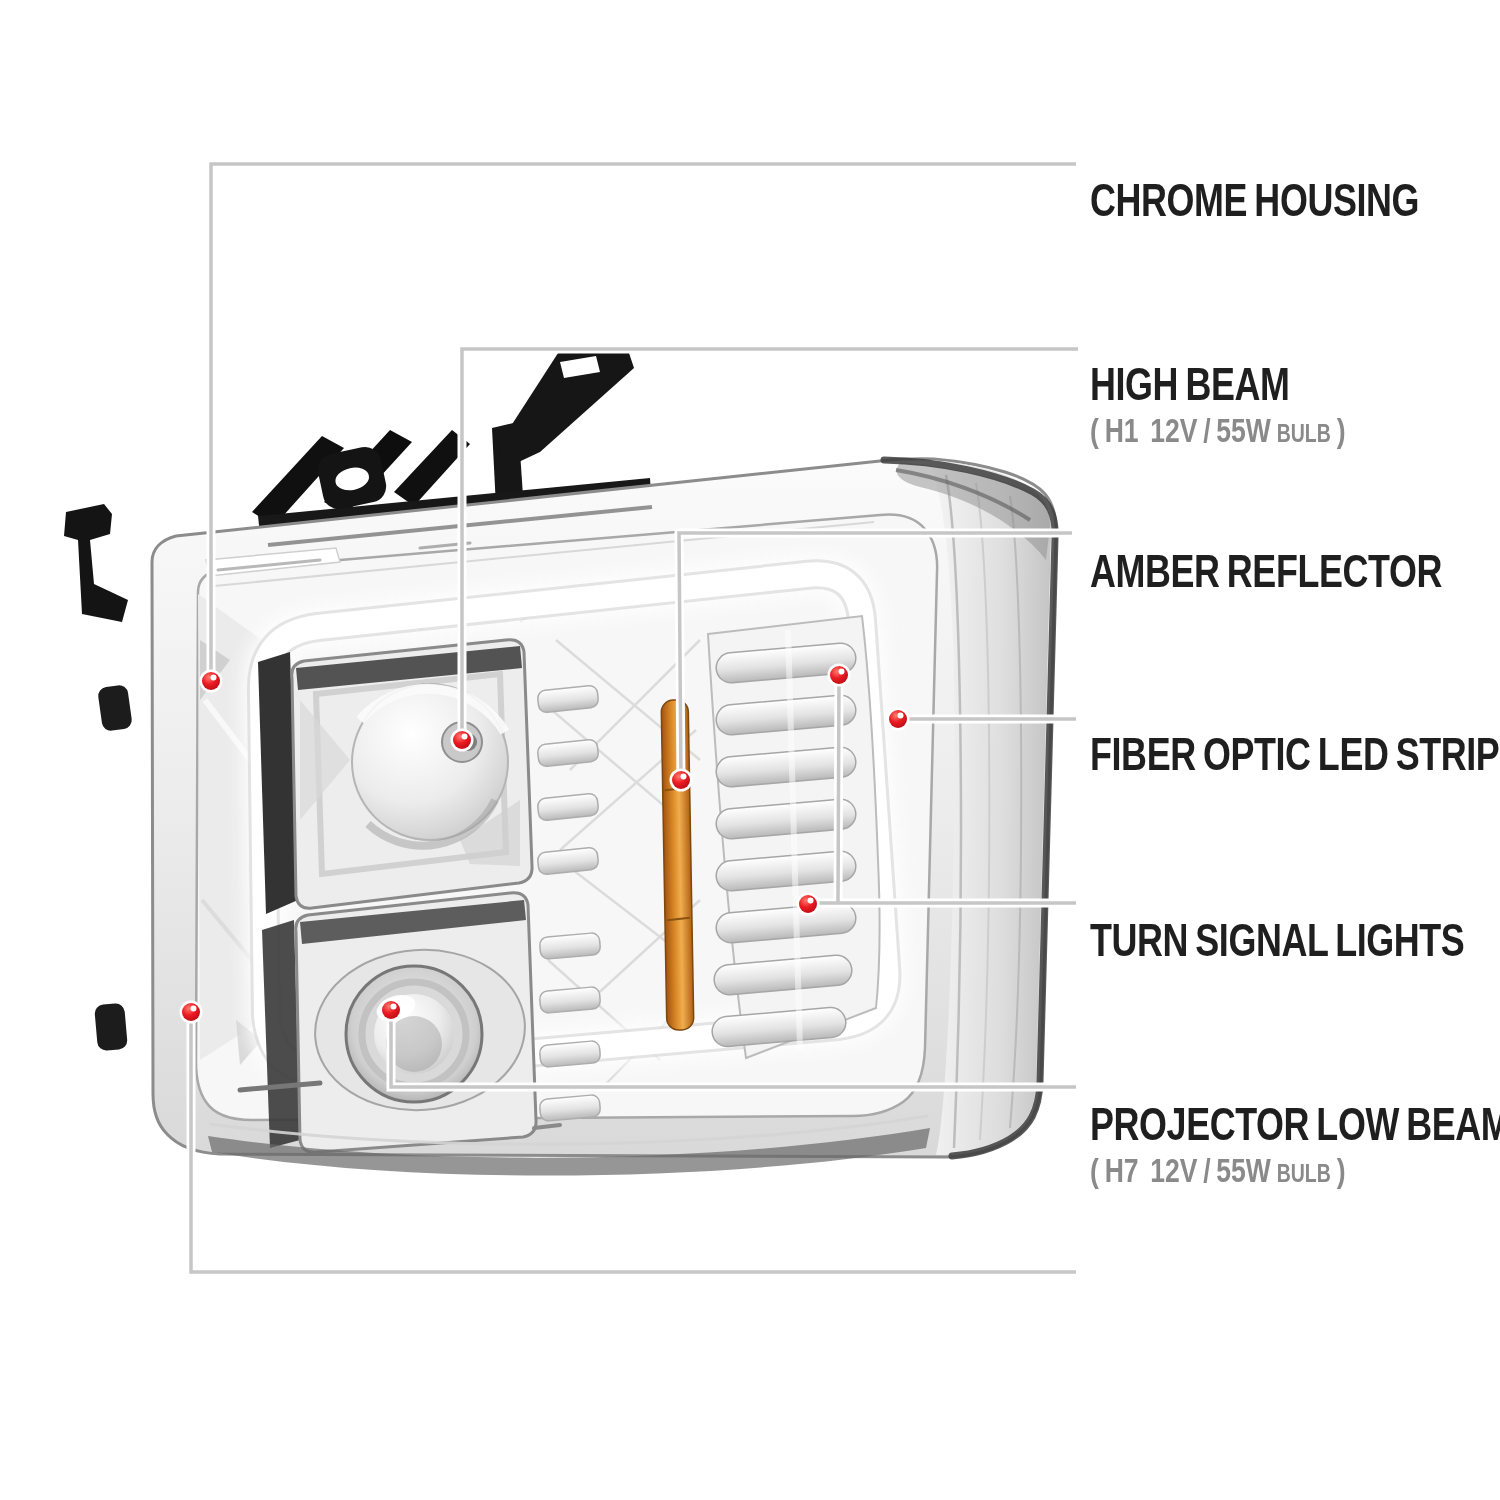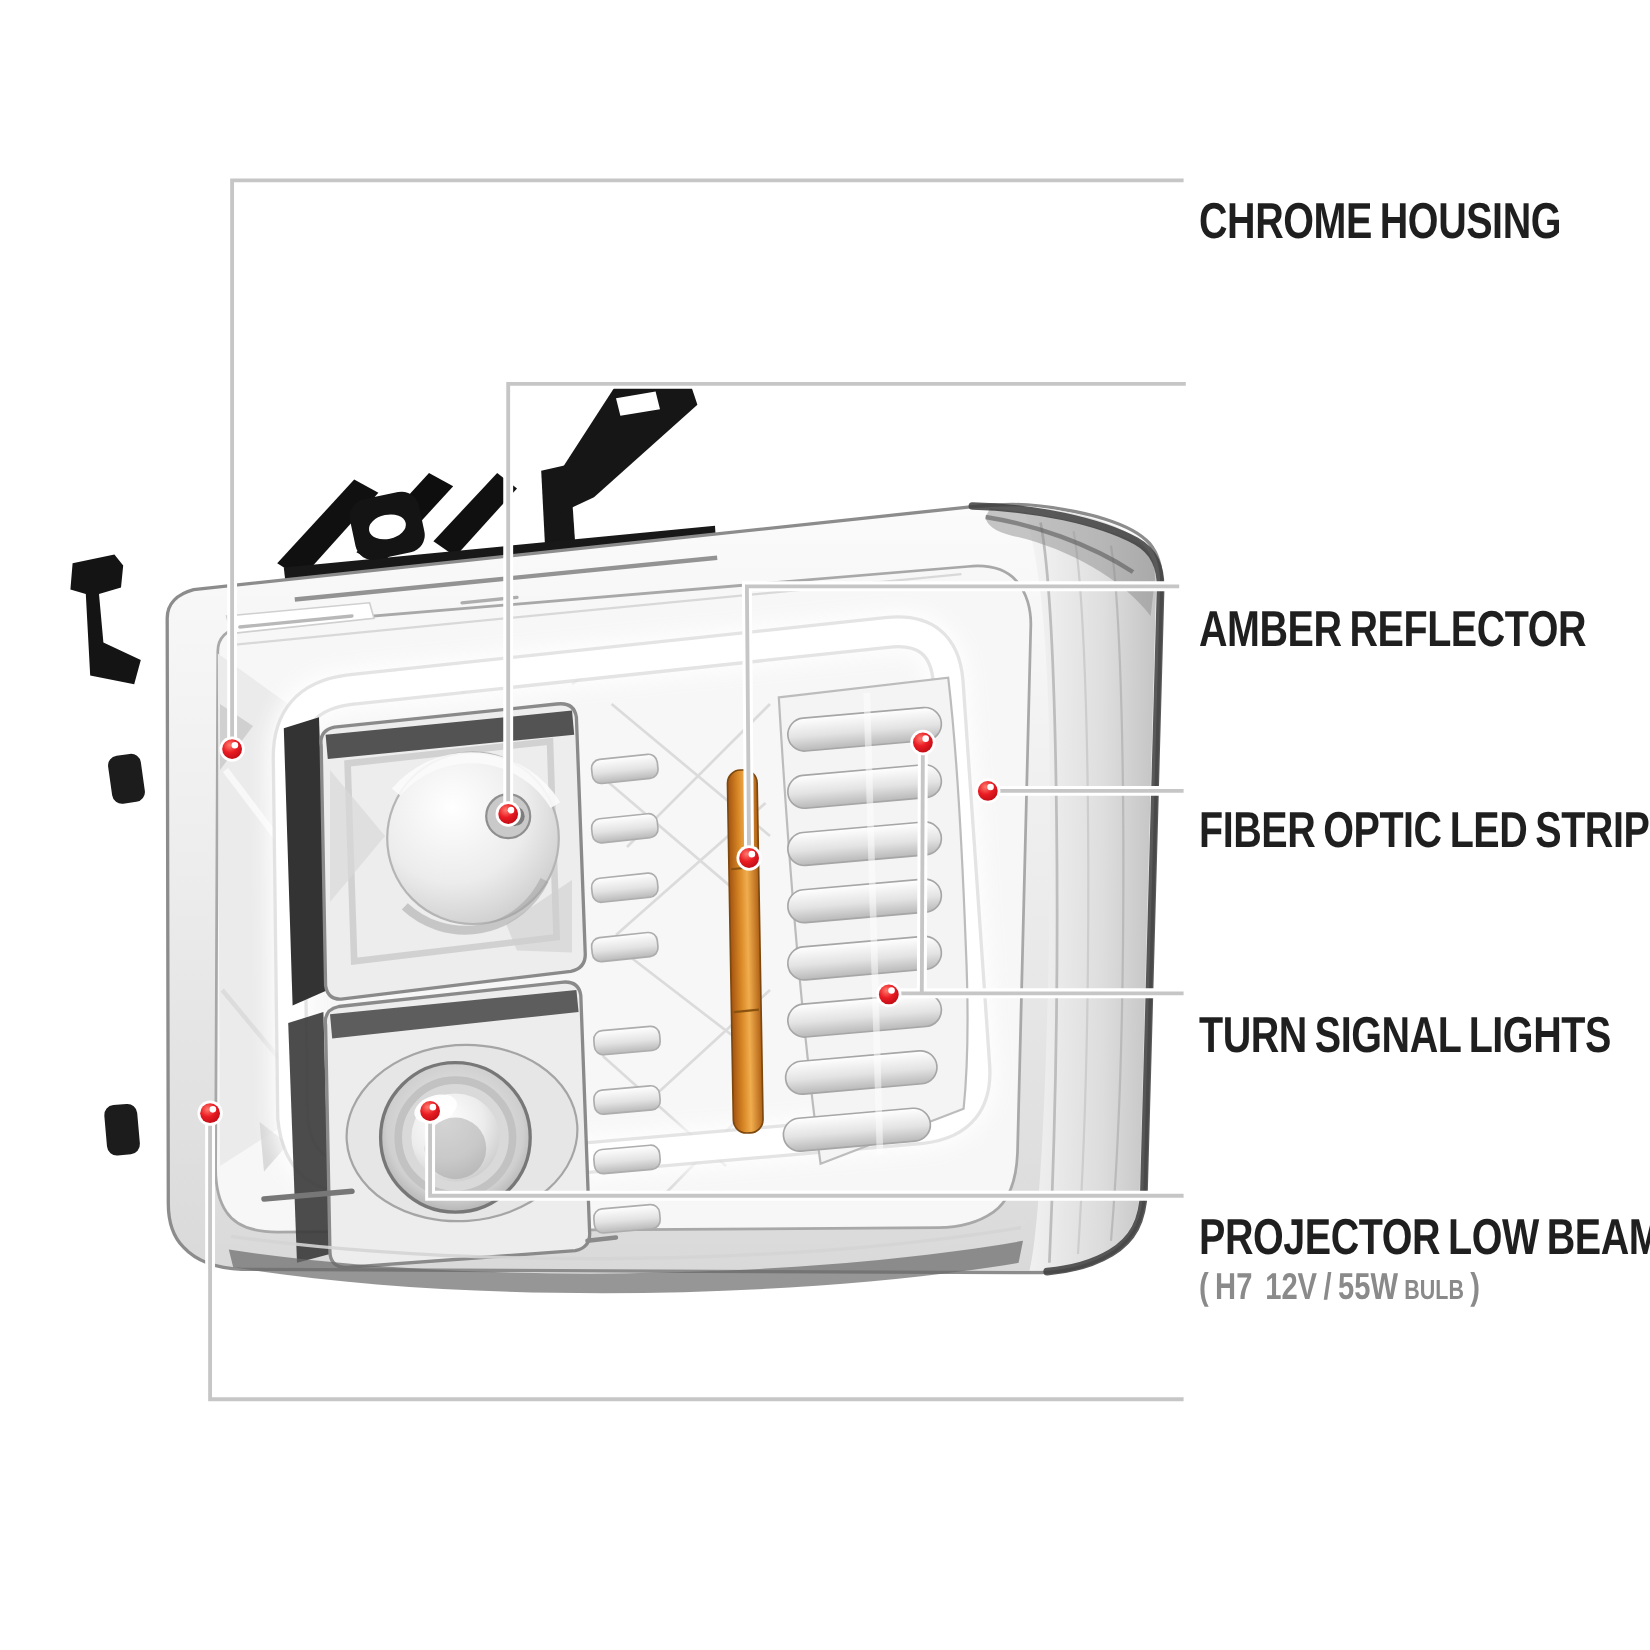--- a/index.html
+++ b/index.html
@@ -273,20 +273,24 @@
         </g>
       </g>
   </svg>
 
   <div class="labels">
 
     <div class="callout-label" style="left: 1090px; top: 140px;">
       <div class="cl-title">CHROME HOUSING</div>
     </div>
 
+    <div class="callout-label" style="left: 1090px; top: 324px;">
+      <div class="cl-title">HIGH BEAM</div>
+      <div class="cl-spec"><span>( H1  12V / 55W </span><span class="cl-spec-small">BULB</span><span> )</span></div>
+    </div>
 
     <div class="callout-label" style="left: 1090px; top: 511px;">
       <div class="cl-title">AMBER REFLECTOR</div>
     </div>
 
     <div class="callout-label" style="left: 1090px; top: 694px;">
       <div class="cl-title">FIBER OPTIC LED STRIP</div>
     </div>
 
     <div class="callout-label" style="left: 1090px; top: 880px;">

